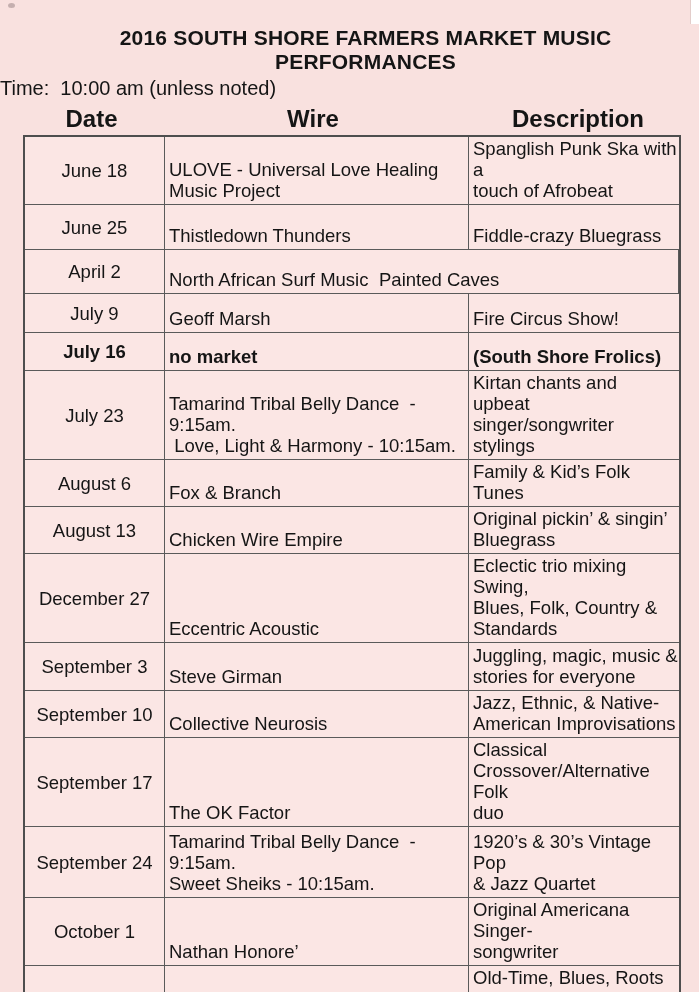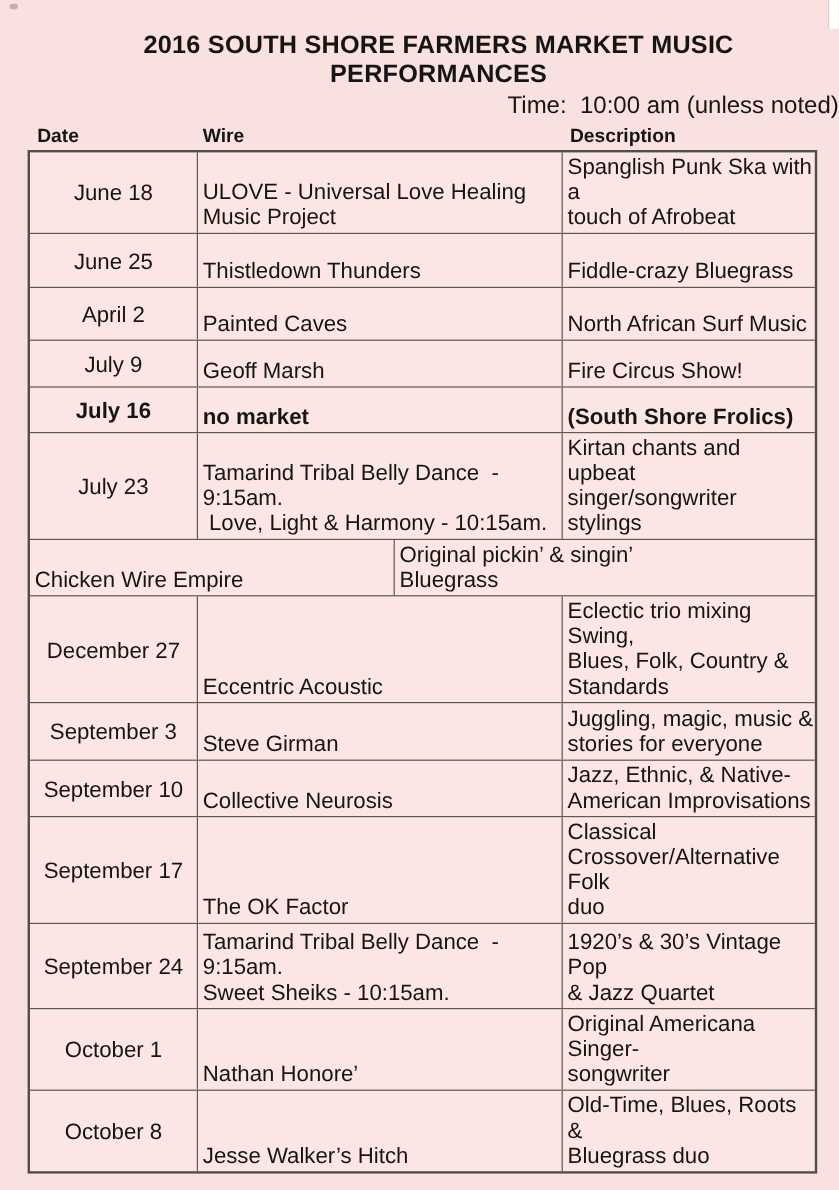--- a/index.html
+++ b/index.html
@@ -27,30 +27,31 @@
     margin-top: 26px;
     text-align: center;
     font-weight: bold;
     font-size: 21px;
     letter-spacing: 0.2px;
     white-space: pre-wrap;
     padding-left: 32px;
   }
   .page-subtitle {
     margin-top: 3px;
-    text-align: right;
+    text-align: left;
     font-size: 20px;
     white-space: pre-wrap;
   }
   .col-headers {
     display: flex;
     width: 658px;
     margin: 5px 0 2px 23px;
     font-weight: bold;
-    font-size: 16px;
+    font-size: 24px;
+    text-align: center;
   }
   .h-date { width: 129px; padding-left: 8px;  box-sizing: border-box; }
   .h-name { width: 305px; padding-left: 17px; box-sizing: border-box; }
   .h-desc { flex: 1;      padding-left: 18px; box-sizing: border-box; }
 
   .perf-table {
     width: 658px;
     margin-left: 23px;
     border: 2px solid #4e4e4e;
     box-sizing: border-box;
@@ -108,42 +109,48 @@
       <div class="cell c-desc">Spanglish Punk Ska with a
 touch of Afrobeat</div>
     </div>
     <div class="t-row" style="min-height: 44px;">
       <div class="cell c-date">June 25</div>
       <div class="cell c-name">Thistledown Thunders</div>
       <div class="cell c-desc">Fiddle-crazy Bluegrass</div>
     </div>
     <div class="t-row" style="min-height: 43px;">
       <div class="cell c-date">April 2</div>
+      <div class="cell c-desc">North African Surf Music</div>
       <div class="cell c-name">Painted Caves</div>
-      <div class="cell c-desc">North African Surf Music</div>
     </div>
     <div class="t-row" style="min-height: 38px;">
       <div class="cell c-date">July 9</div>
       <div class="cell c-name">Geoff Marsh</div>
       <div class="cell c-desc">Fire Circus Show!</div>
     </div>
     <div class="t-row em" style="min-height: 37px;">
       <div class="cell c-date">July 16</div>
       <div class="cell c-name">no market</div>
       <div class="cell c-desc">(South Shore Frolics)</div>
     </div>
     <div class="t-row" style="min-height: 67px;">
       <div class="cell c-date">July 23</div>
       <div class="cell c-name">Tamarind Tribal Belly Dance  -
 9:15am.
  Love, Light &amp; Harmony - 10:15am.</div>
       <div class="cell c-desc">Kirtan chants and upbeat
 singer/songwriter stylings</div>
     </div>
+    <div class="t-row" style="min-height: 32px;">
+      <div class="cell c-date">August 6</div>
+      <div class="cell c-name">Fox &amp; Branch</div>
+      <div class="cell c-desc">Family &amp; Kid’s Folk Tunes</div>
+    </div>
     <div class="t-row" style="min-height: 44px;">
+      <div class="cell c-date">August 13</div>
       <div class="cell c-name">Chicken Wire Empire</div>
       <div class="cell c-desc">Original pickin’ &amp; singin’
 Bluegrass</div>
     </div>
     <div class="t-row" style="min-height: 62px;">
       <div class="cell c-date">December 27</div>
       <div class="cell c-name">Eccentric Acoustic</div>
       <div class="cell c-desc">Eclectic trio mixing Swing,
 Blues, Folk, Country &amp;
 Standards</div>

